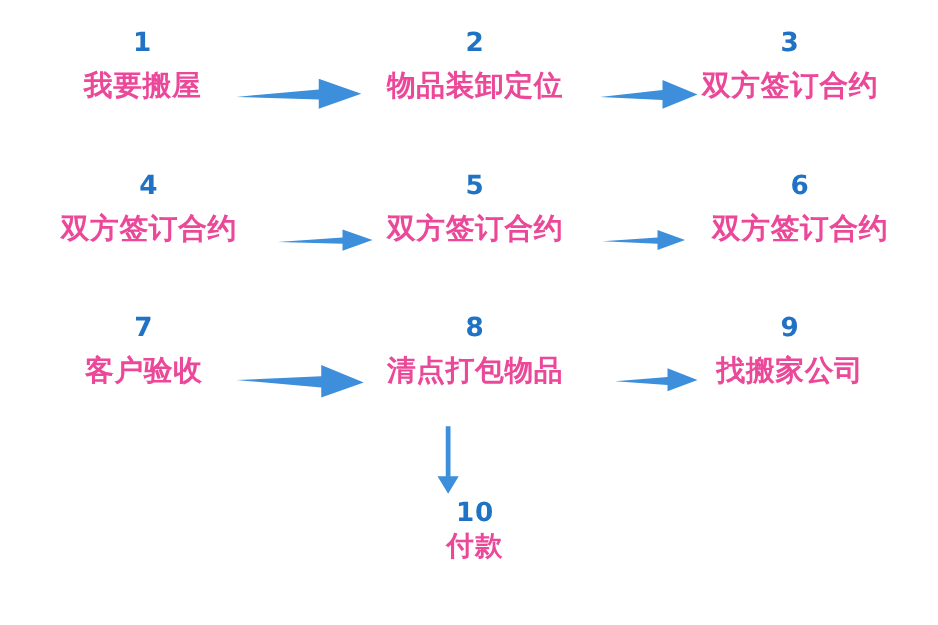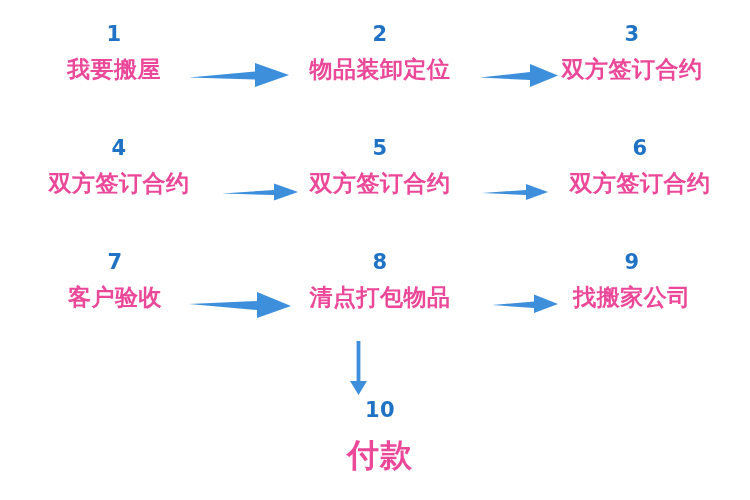--- a/index.html
+++ b/index.html
@@ -42,24 +42,24 @@
   .step-label {
     color: #ec4899;
     font-size: 23px;
     font-weight: bold;
     line-height: 1;
     letter-spacing: 0.5px;
   }
   
   .step.final .step-number {
     font-size: 21px;
-    margin-bottom: 18px;
+    margin-bottom: 6px;
   }
   .step.final .step-label {
-    font-size: 32px;
+    font-size: 22px;
     letter-spacing: 1px;
   }
 
   
   .arrow {
     position: absolute;
   }
   .arrow svg {
     display: block;
     overflow: visible;

